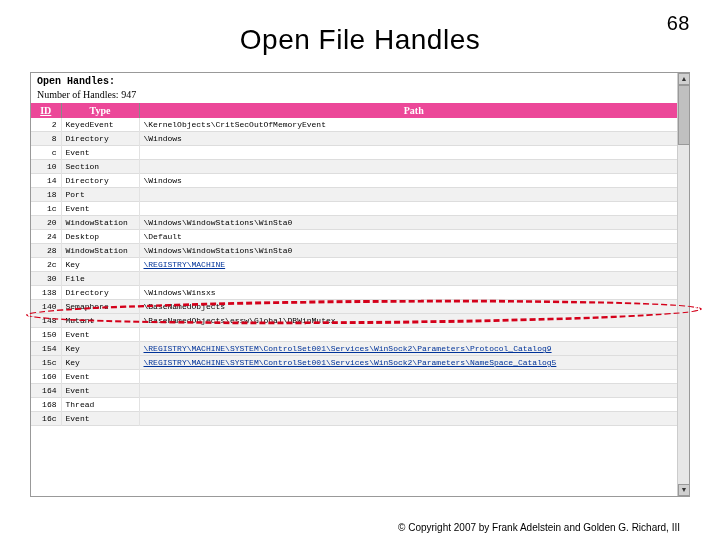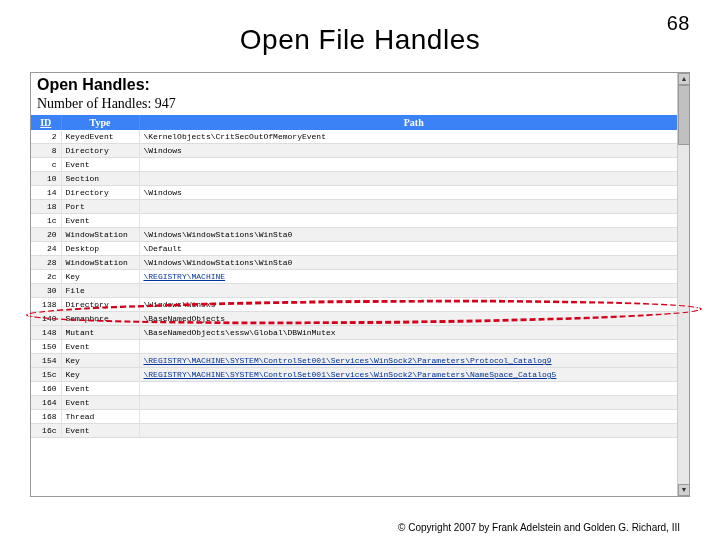--- a/index.html
+++ b/index.html
@@ -27,39 +27,39 @@
     font-size: 20px;
   }
   .app-window {
     margin: 12px 30px 0 30px;
     border: 1px solid #999;
     height: 425px;
     background: #fff;
     position: relative;
   }
   .app-header {
-    font-family: Liberation Sans, sans-serif;
-    font-size: 16px;
+    font-family: Liberation Mono, monospace;
+    font-size: 10px;
     padding: 3px 6px 1px 6px;
     font-weight: bold;
   }
   .app-subheader {
     font-family: "Times New Roman", serif;
-    font-size: 14px;
+    font-size: 10px;
     padding: 1px 6px 3px 6px;
   }
   .tbl {
     width: 100%;
     border-collapse: collapse;
     font-family: "Courier New", monospace;
     font-size: 8px;
     table-layout: fixed;
   }
   .tbl thead th {
-    background: #3b82f6;
+    background: #ec4899;
     color: #fff;
     font-family: "Times New Roman", serif;
     font-weight: bold;
     font-size: 10px;
     padding: 2px 4px;
     text-align: center;
     border-right: 1px solid #888;
   }
   .tbl thead th.th-id { width: 30px; text-decoration: underline;}
   .tbl thead th.th-type { width: 78px; }

